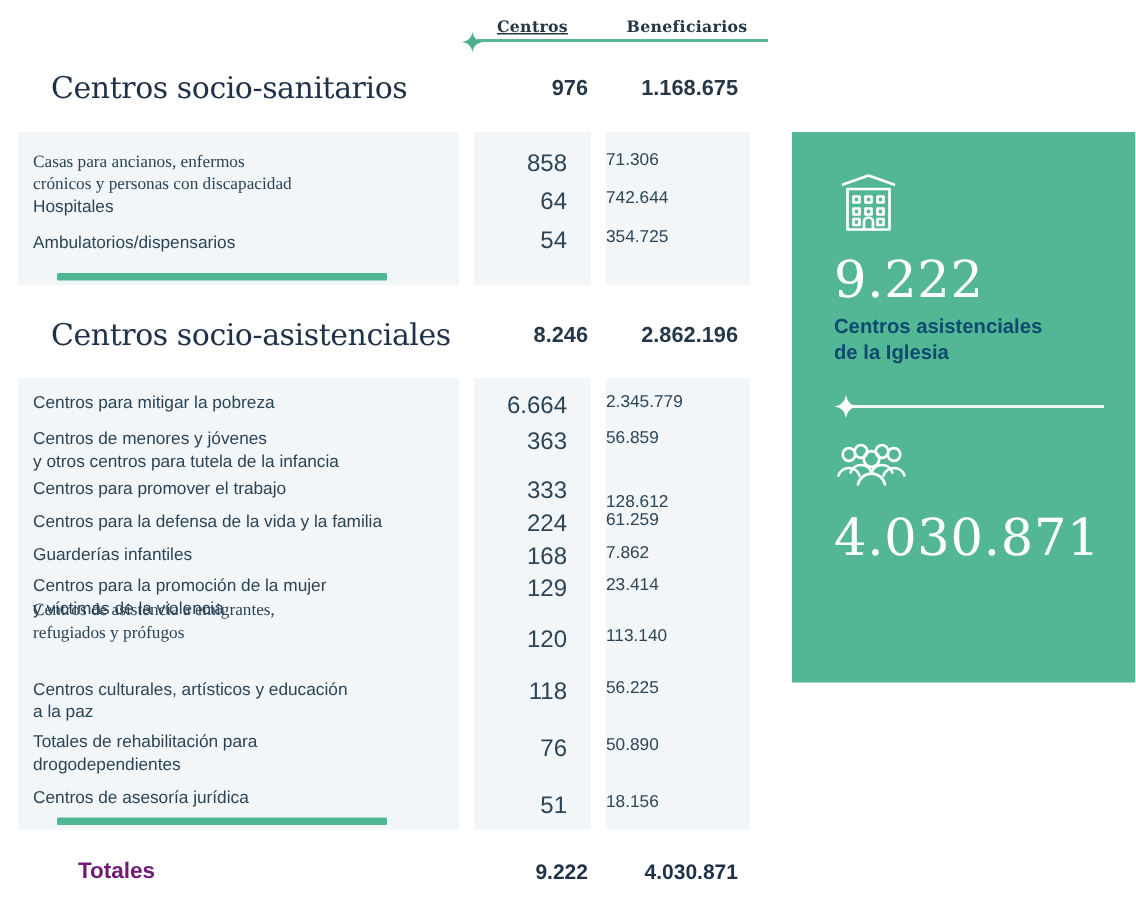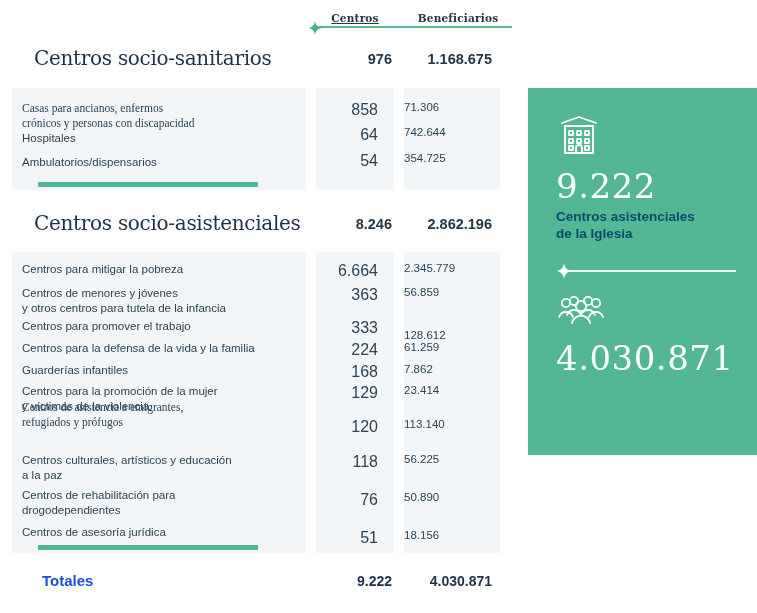--- a/index.html
+++ b/index.html
@@ -138,24 +138,24 @@
   }
 
   
   #totals-row {
     position: absolute;
     left: 0; top: 572px;
     width: 520px; height: 24px;
   }
   #totals-label {
     position: absolute;
-    left: 42px; top: 0;
+    left: 52px; top: 0;
     font-size: 15px;
     font-weight: 700;
-    color: #1d4ed8;
+    color: #701a75;
     text-align: right;
   }
   #totals-n1 {
     position: absolute;
     left: 310px; top: 1px;
     width: 82px;
     text-align: right;
     font-size: 14px;
     font-weight: 700;
     color: #1e3148;
@@ -293,21 +293,21 @@
   <div class="row-label" style="top:400px;font-family:Liberation Serif, serif;">Centros de asistencia a emigrantes,
 refugiados y prófugos</div>
   <div class="row-n1" style="top:418px;">120</div>
   <div class="row-n2" style="top:418px;">113.140</div>
 
   <div class="row-label" style="top:453px;">Centros culturales, artísticos y educación
 a la paz</div>
   <div class="row-n1" style="top:453px;">118</div>
   <div class="row-n2" style="top:453px;">56.225</div>
 
-  <div class="row-label" style="top:488px;">Centros de rehabilitación para
+  <div class="row-label" style="top:488px;">Totales de rehabilitación para
 drogodependientes</div>
   <div class="row-n1" style="top:491px;">76</div>
   <div class="row-n2" style="top:491px;">50.890</div>
 
   <div class="row-label" style="top:525px;">Centros de asesoría jurídica</div>
   <div class="row-n1" style="top:529px;">51</div>
   <div class="row-n2" style="top:529px;">18.156</div>
 
   <div class="green-bar" style="top:545px;"></div>
 

